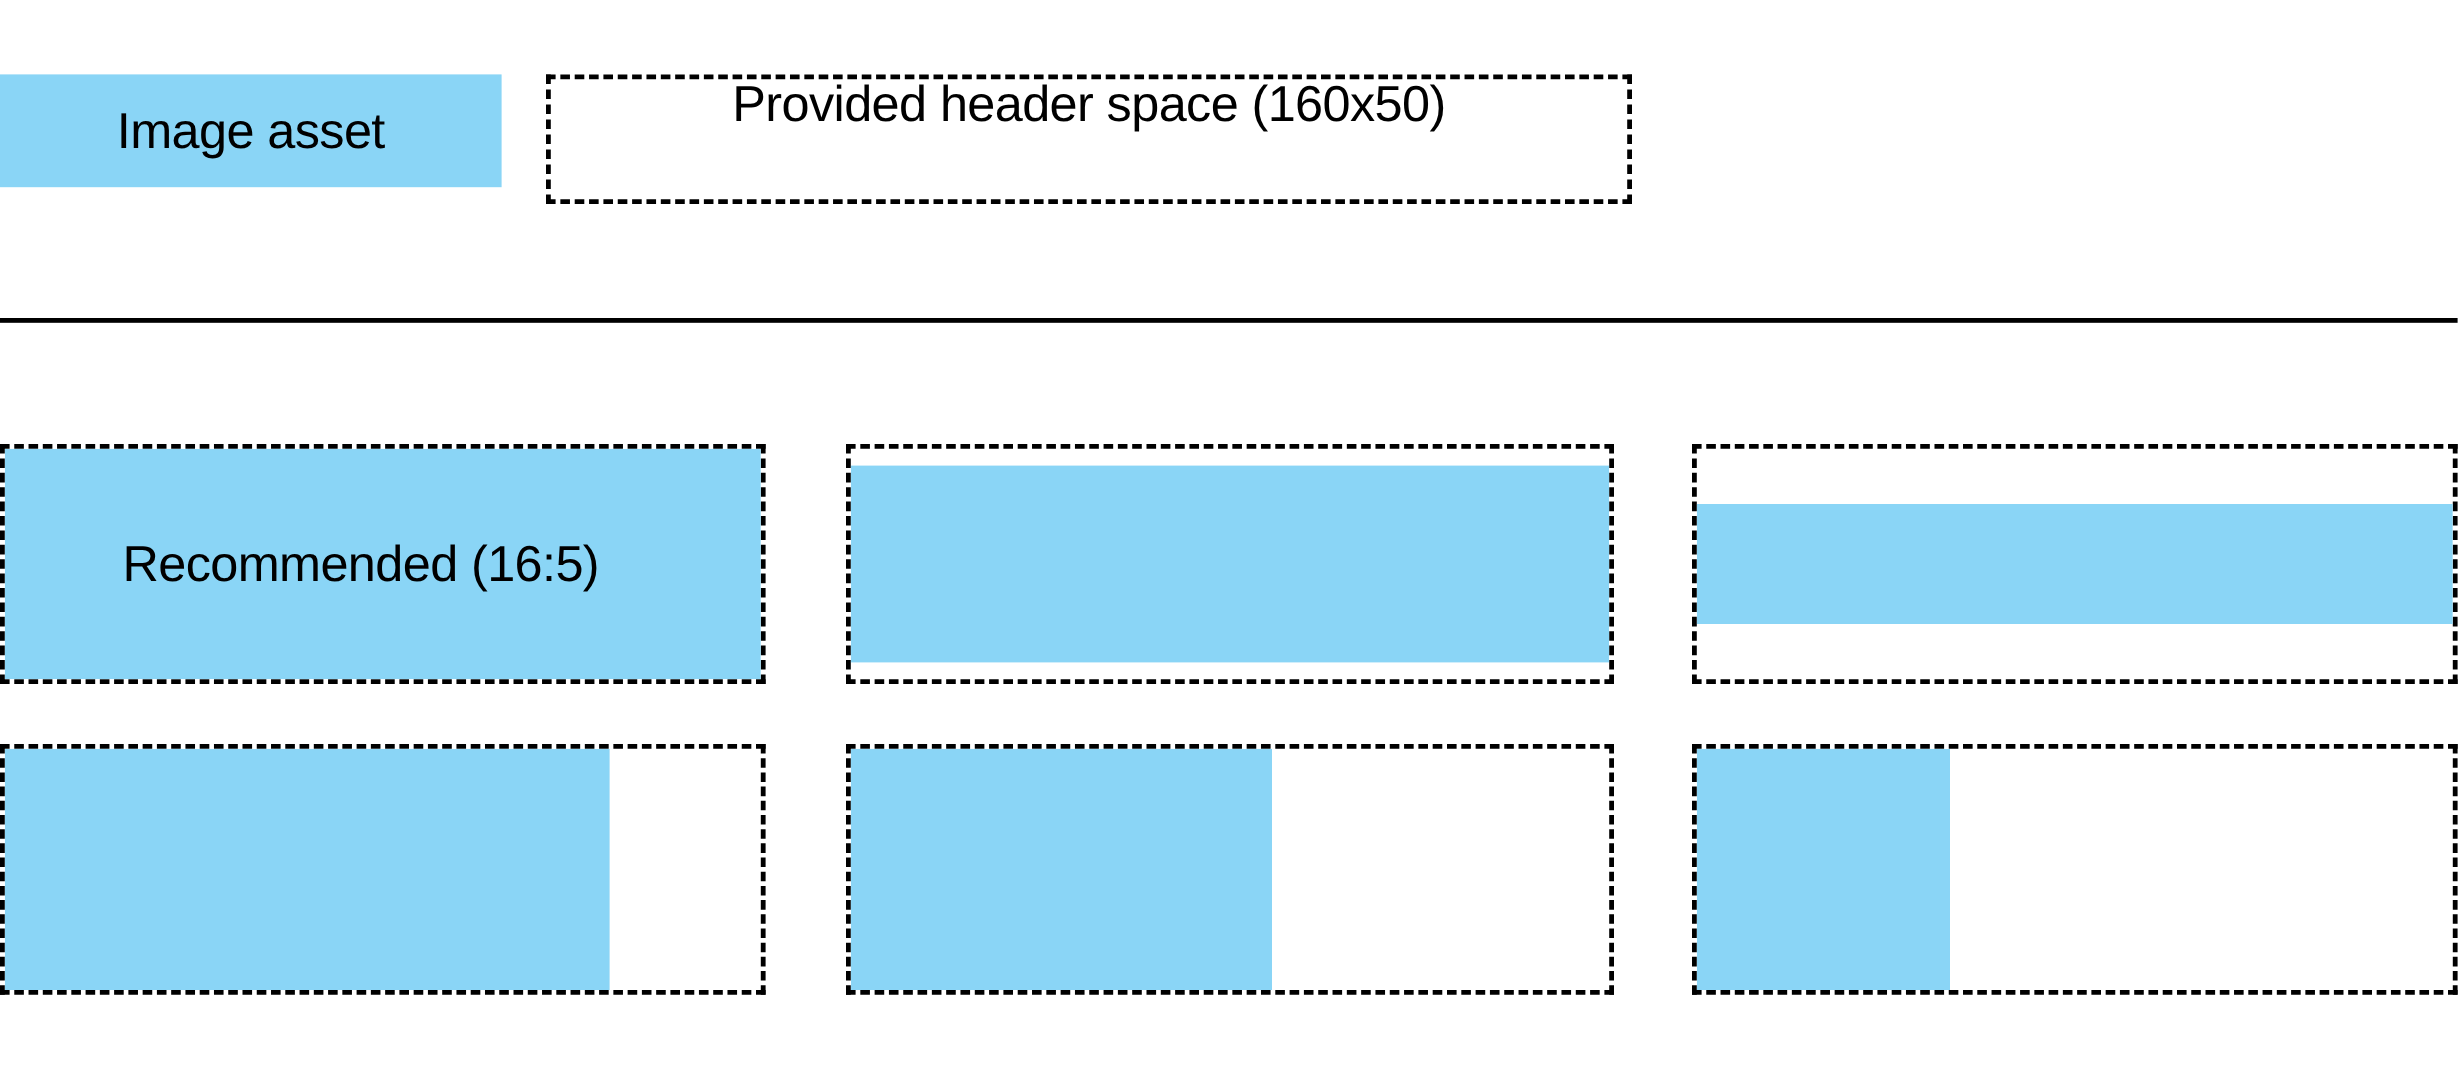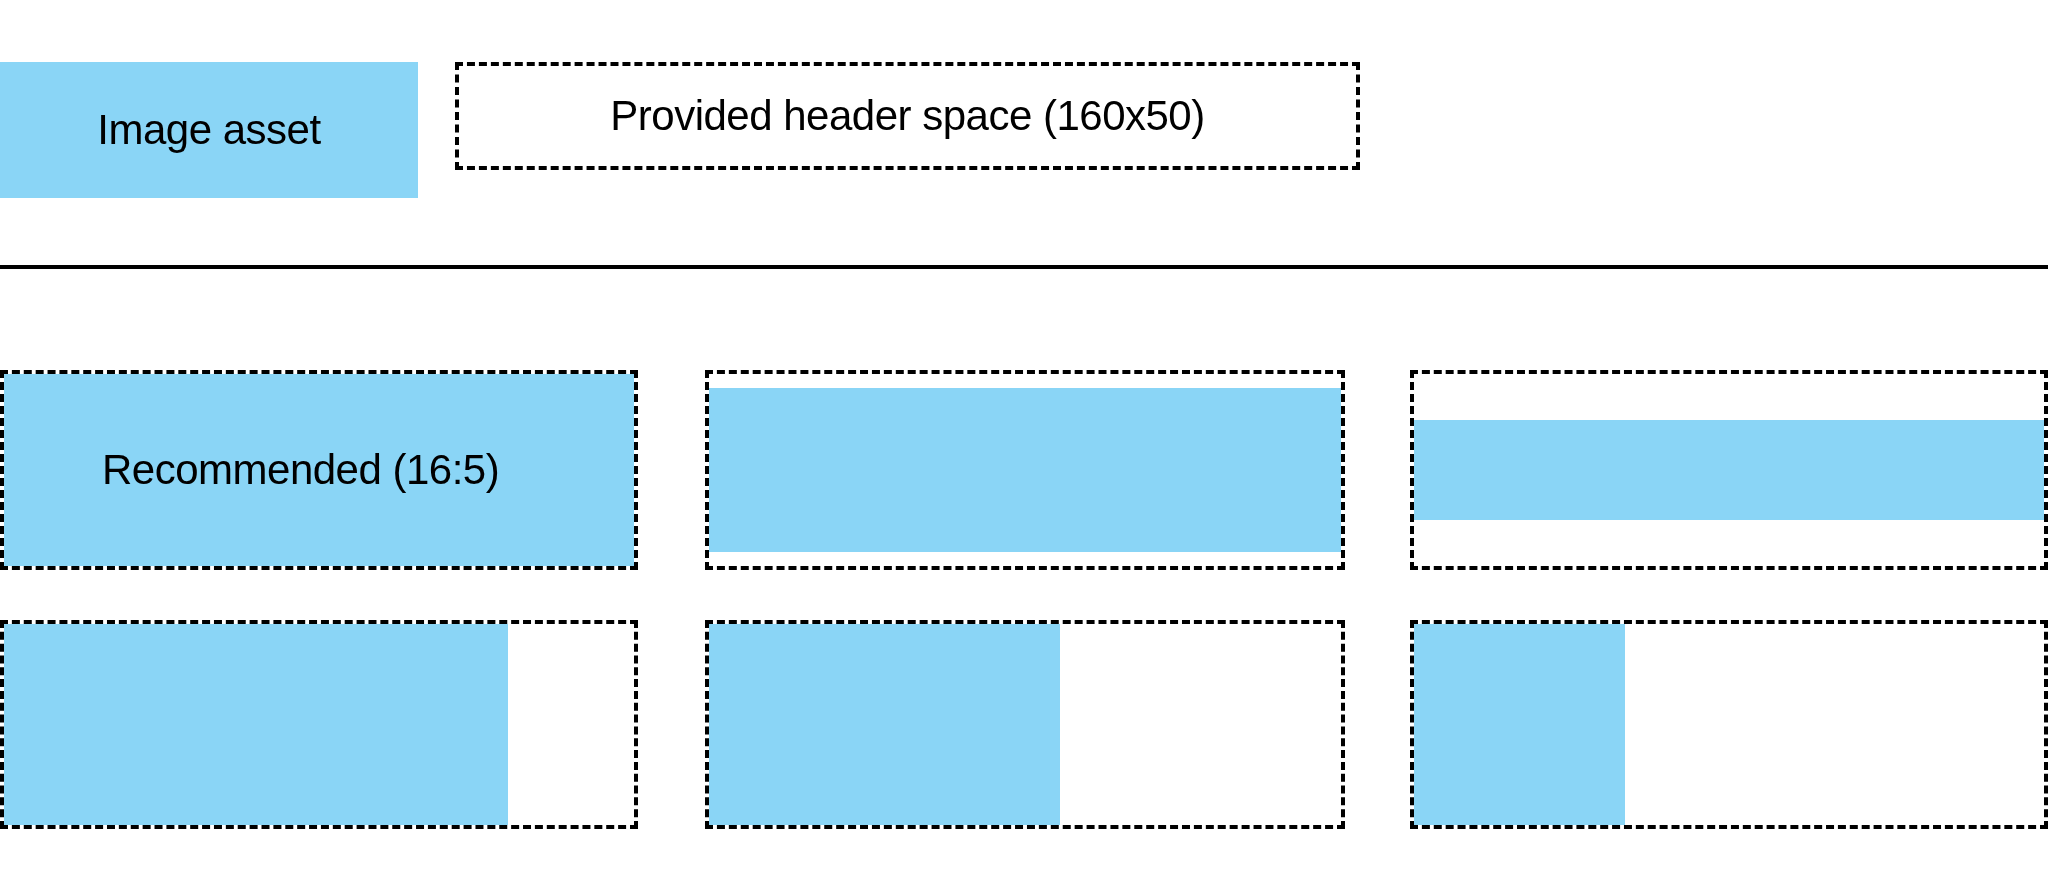--- a/index.html
+++ b/index.html
@@ -23,21 +23,21 @@
     top: 0;
     width: 2048px;
     height: 268px;
   }
 
   #image-asset-swatch {
     position: absolute;
     left: 0px;
     top: 62px;
     width: 418px;
-    height: 136px;
+    height: 94px;
     background: #8AD5F6;
     display: flex;
     align-items: center;
     justify-content: center;
   }
   #image-asset-swatch .swatch-label {
     font-size: 42px;
     line-height: 1;
     letter-spacing: -0.5px;
     color: #000;
@@ -46,21 +46,20 @@
 
   #header-space-box {
     position: absolute;
     left: 455px;
     top: 62px;
     width: 905px;
     height: 108px;
     border: 4px dashed #000000;
     box-sizing: border-box;
     display: flex;
-    align-items: center;
     justify-content: center;
     background: transparent;
   }
   #header-space-box .box-label {
     font-size: 42px;
     line-height: 1;
     letter-spacing: -0.5px;
     color: #000;
     white-space: nowrap;
   }

